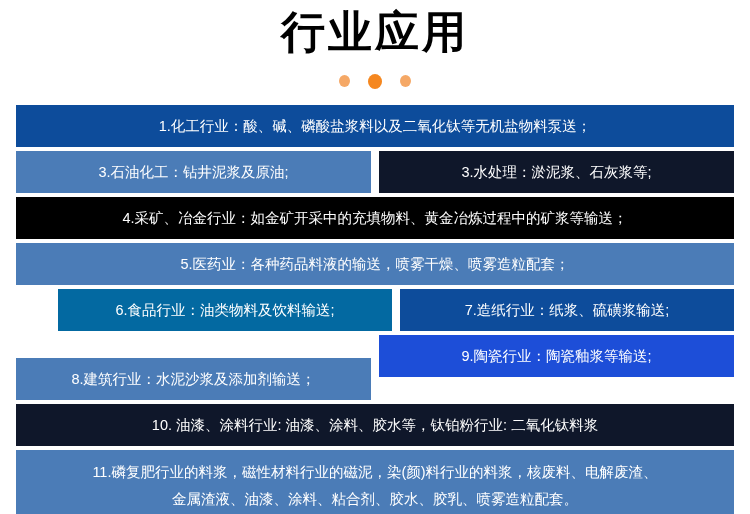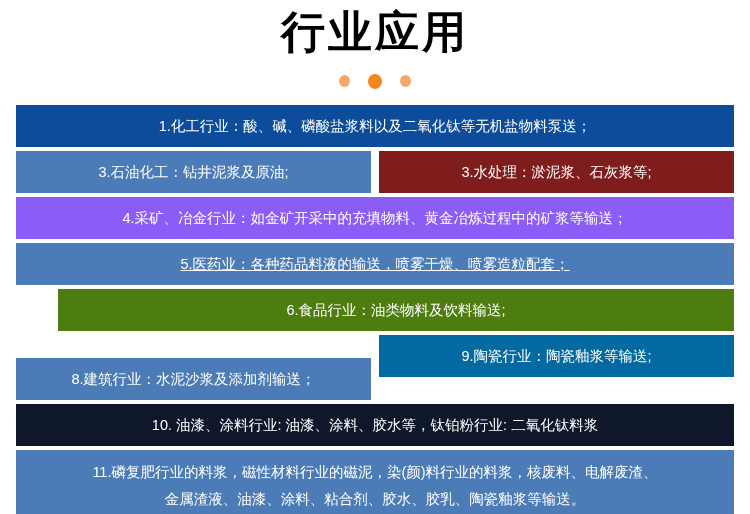--- a/index.html
+++ b/index.html
@@ -112,53 +112,56 @@
   <div class="rows" id="rows-container">
       <div class="row">
         <div class="cell" style="background: rgb(13, 76, 155); color: rgb(255, 255, 255);">
           <span class="line">1.化工行业：酸、碱、磷酸盐浆料以及二氧化钛等无机盐物料泵送；</span>
         </div>
       </div>
       <div class="row">
         <div class="cell" style="background: rgb(75, 124, 183); color: rgb(255, 255, 255);">
           <span class="line">3.石油化工：钻井泥浆及原油;</span>
         </div>
-        <div class="cell" style="background: #7f1d1d; color: rgb(255, 255, 255);">
+        <div class="cell" style="background: #0f172a; color: rgb(255, 255, 255);">
           <span class="line">3.水处理：淤泥浆、石灰浆等;</span>
         </div>
       </div>
       <div class="row">
-        <div class="cell" style="background: #8b5cf6; color: rgb(255, 255, 255);">
+        <div class="cell" style="background: #000000; color: rgb(255, 255, 255);">
           <span class="line">4.采矿、冶金行业：如金矿开采中的充填物料、黄金冶炼过程中的矿浆等输送；</span>
         </div>
       </div>
       <div class="row">
-        <div class="cell" style="background: rgb(75, 124, 183); color: rgb(255, 255, 255); text-decoration: underline;">
+        <div class="cell" style="background: rgb(75, 124, 183); color: rgb(255, 255, 255);">
           <span class="line">5.医药业：各种药品料液的输送，喷雾干燥、喷雾造粒配套；</span>
         </div>
       </div>
       <div class="row">
-        <div class="cell" style="background: #4d7c0f; color: rgb(255, 255, 255); margin-left: 42px;">
+        <div class="cell" style="background: #0369a1; color: rgb(255, 255, 255); margin-left: 42px;">
           <span class="line">6.食品行业：油类物料及饮料输送;</span>
+        </div>
+        <div class="cell" style="background: rgb(13, 76, 155); color: rgb(255, 255, 255);">
+          <span class="line">7.造纸行业：纸浆、硫磺浆输送;</span>
         </div>
       </div>
       <div class="row">
         <div class="cell" style="background: rgb(75, 124, 183); color: rgb(255, 255, 255); margin-top: 23px;">
           <span class="line">8.建筑行业：水泥沙浆及添加剂输送；</span>
         </div>
-        <div class="cell" style="background: #0369a1; color: rgb(255, 255, 255);">
+        <div class="cell" style="background: #1d4ed8; color: rgb(255, 255, 255);">
           <span class="line">9.陶瓷行业：陶瓷釉浆等输送;</span>
         </div>
       </div>
       <div class="row">
         <div class="cell" style="background: #0f172a; color: rgb(255, 255, 255);">
           <span class="line">10. 油漆、涂料行业: 油漆、涂料、胶水等，钛铂粉行业: 二氧化钛料浆</span>
         </div>
       </div>
       <div class="row">
         <div class="cell tall" style="background: rgb(75, 124, 183); color: rgb(255, 255, 255); align-items: center;">
           <span class="line">11.磷复肥行业的料浆，磁性材料行业的磁泥，染(颜)料行业的料浆，核废料、电解废渣、</span>
-          <span class="line">金属渣液、油漆、涂料、粘合剂、胶水、胶乳、陶瓷釉浆等输送。</span>
+          <span class="line">金属渣液、油漆、涂料、粘合剂、胶水、胶乳、喷雾造粒配套。</span>
         </div>
       </div>
     </div>
 
 </div>
 
 </body></html>

